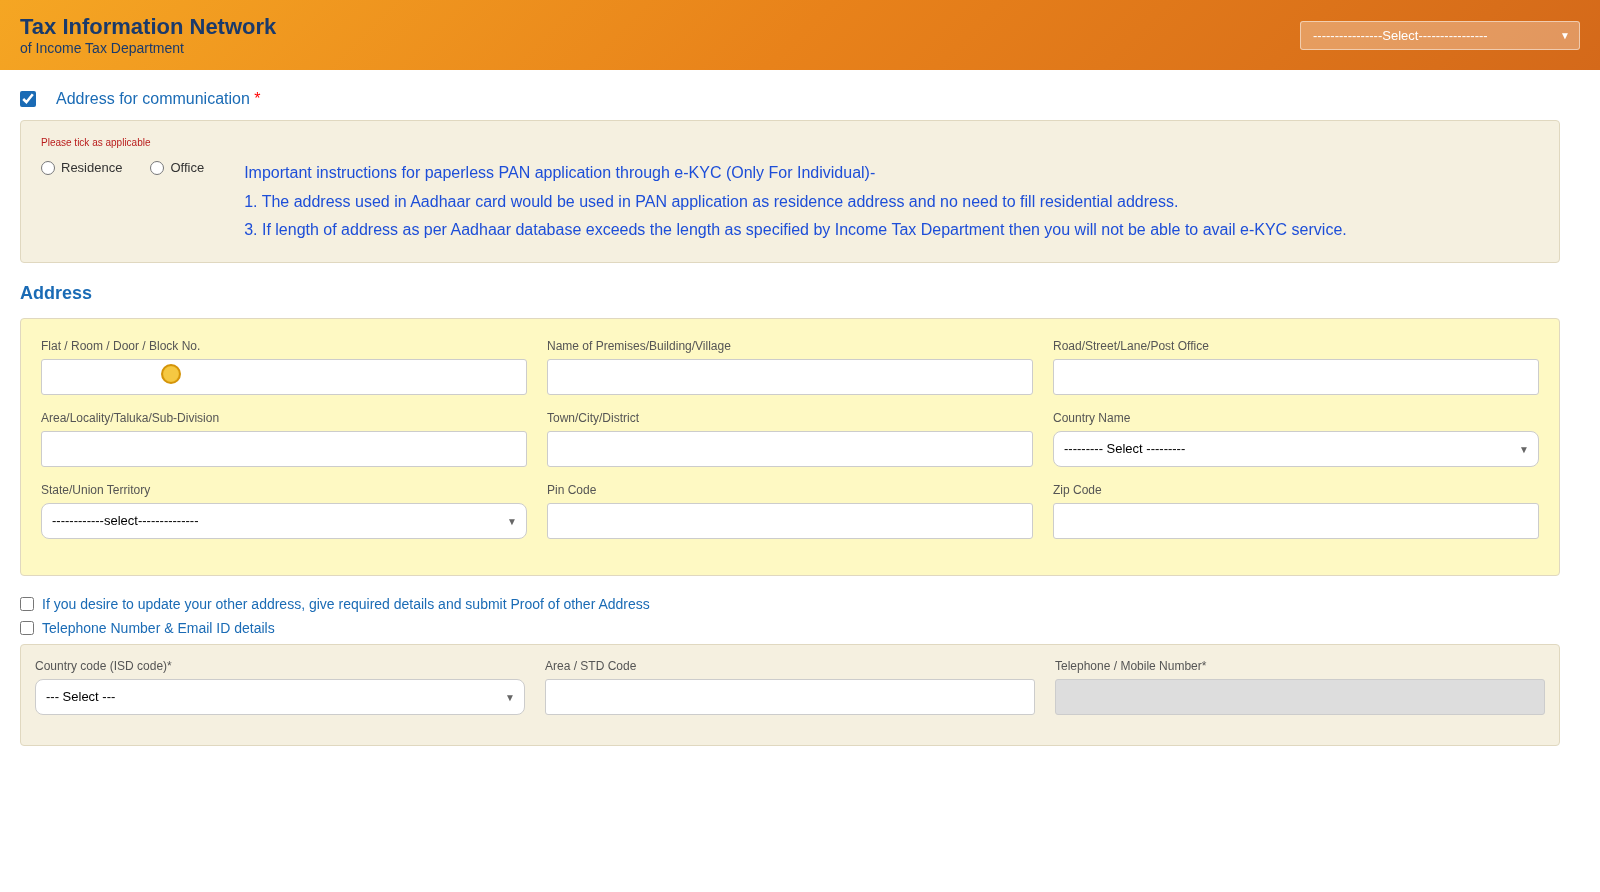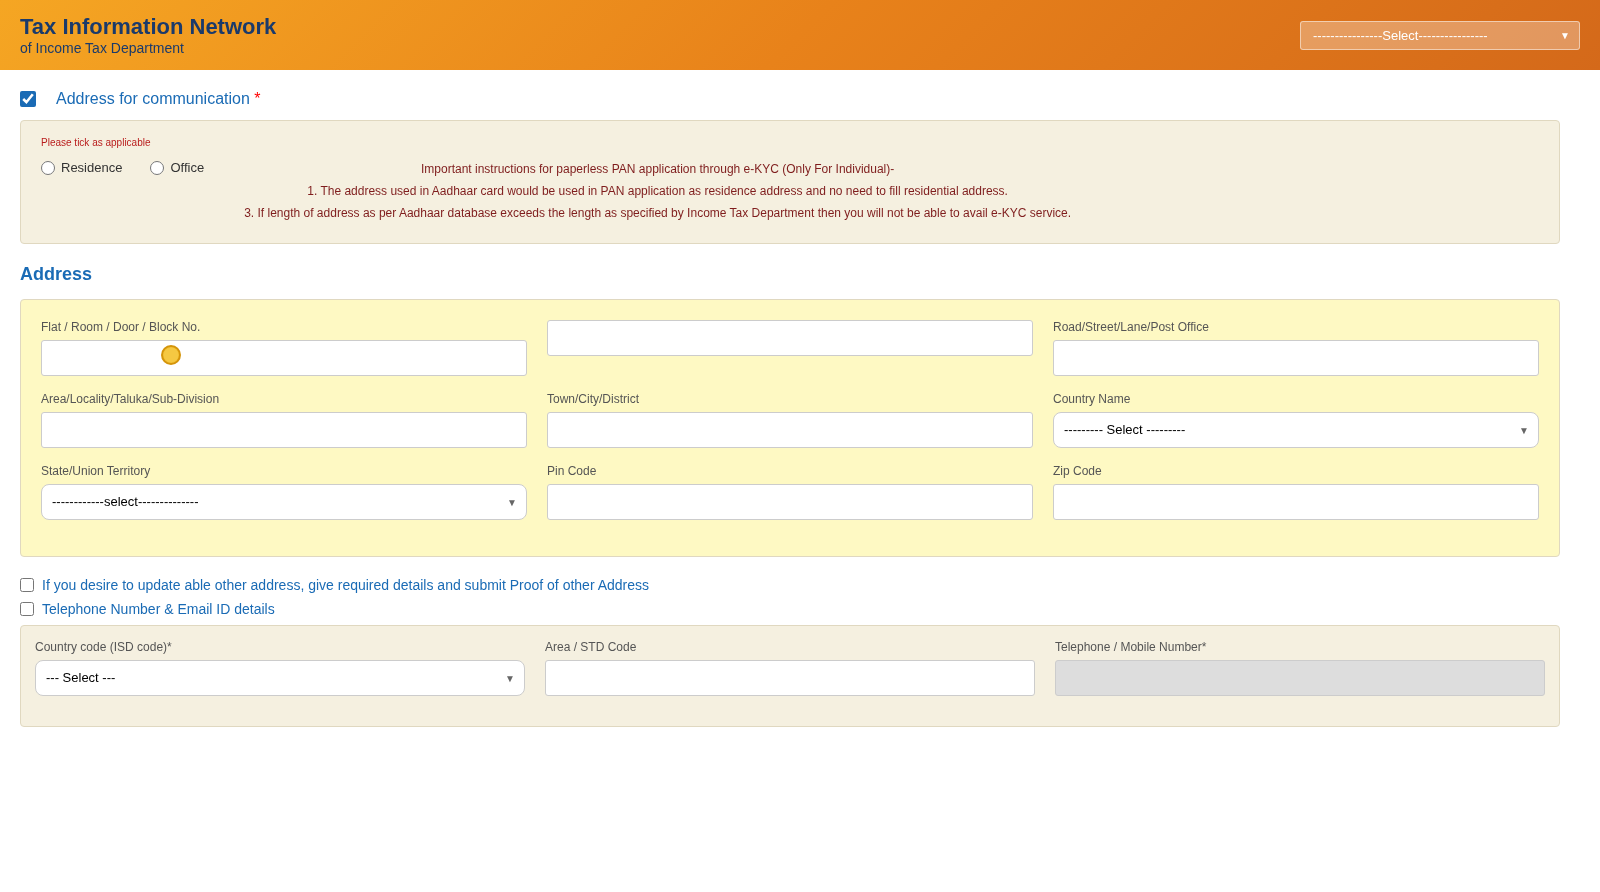--- a/index.html
+++ b/index.html
@@ -113,24 +113,23 @@
     }
     .radio-group input[type="radio"] {
       width: 14px;
       height: 14px;
     }
     .info-divider {
       display: flex;
       gap: 40px;
     }
     .instructions {
-      font-size: 12px;
-      color: #7f1d1d;
+      font-size: 16px;
+      color: #1d4ed8;
       line-height: 1.6;
-      text-align: center;
     }
     .instructions p {
       margin-bottom: 3px;
     }
 
     
     .address-section {
       margin-bottom: 20px;
     }
     .address-section h2 {
@@ -294,20 +293,21 @@
 
       <div class="form-row">
         <div class="form-group">
           <label>Flat / Room / Door / Block No.</label>
           <div class="cursor">
             <input type="text" style="width: 100%;">
             <div class="cursor-icon"></div>
           </div>
         </div>
         <div class="form-group">
+          <label>Name of Premises/Building/Village</label>
           <input type="text" style="width: 100%;">
         </div>
         <div class="form-group">
           <label>Road/Street/Lane/Post Office</label>
           <input type="text" style="width: 100%;">
         </div>
       </div>
 
       <div class="form-row">
         <div class="form-group">
@@ -345,21 +345,21 @@
           <label>Zip Code</label>
           <input type="text" style="width: 100%;">
         </div>
       </div>
 
     </div>
   </div>
 
   <div class="checkbox-section">
     <input type="checkbox" id="other-addr" style="">
-    <label for="other-addr">If you desire to update able other address, give required details and submit Proof of other Address</label>
+    <label for="other-addr">If you desire to update your other address, give required details and submit Proof of other Address</label>
   </div>
 
   <div class="checkbox-section">
     <input type="checkbox" id="tel-section" style="">
     <label for="tel-section">Telephone Number &amp; Email ID details</label>
   </div>
 
   <div class="telephone-box">
     <div class="form-row">
       <div class="form-group">

